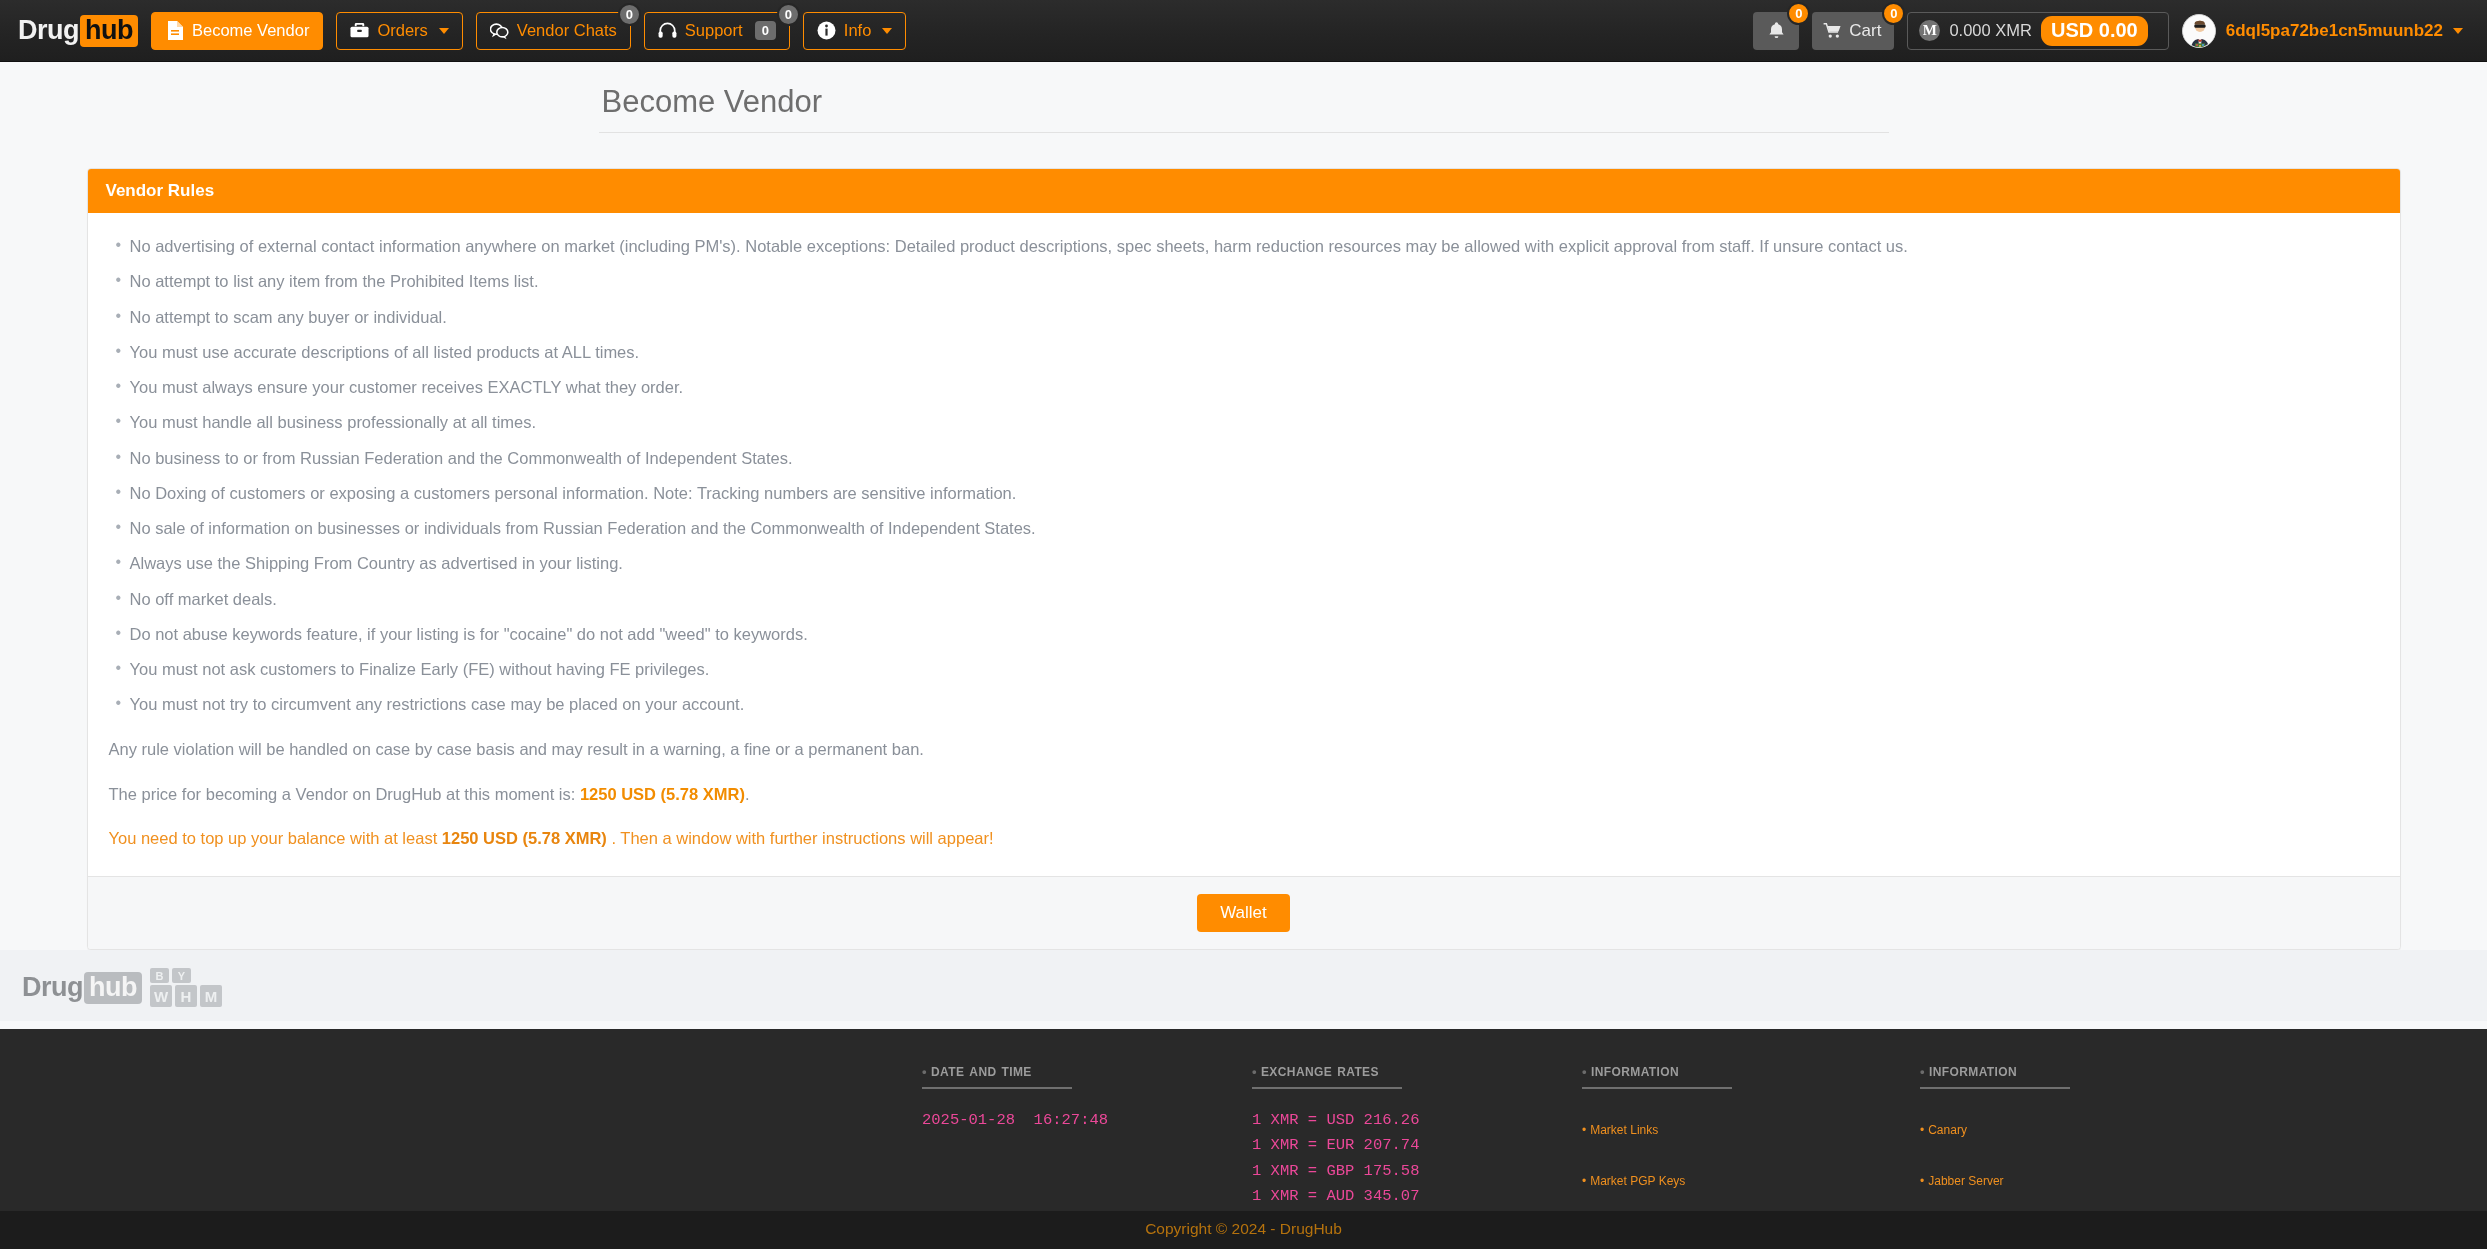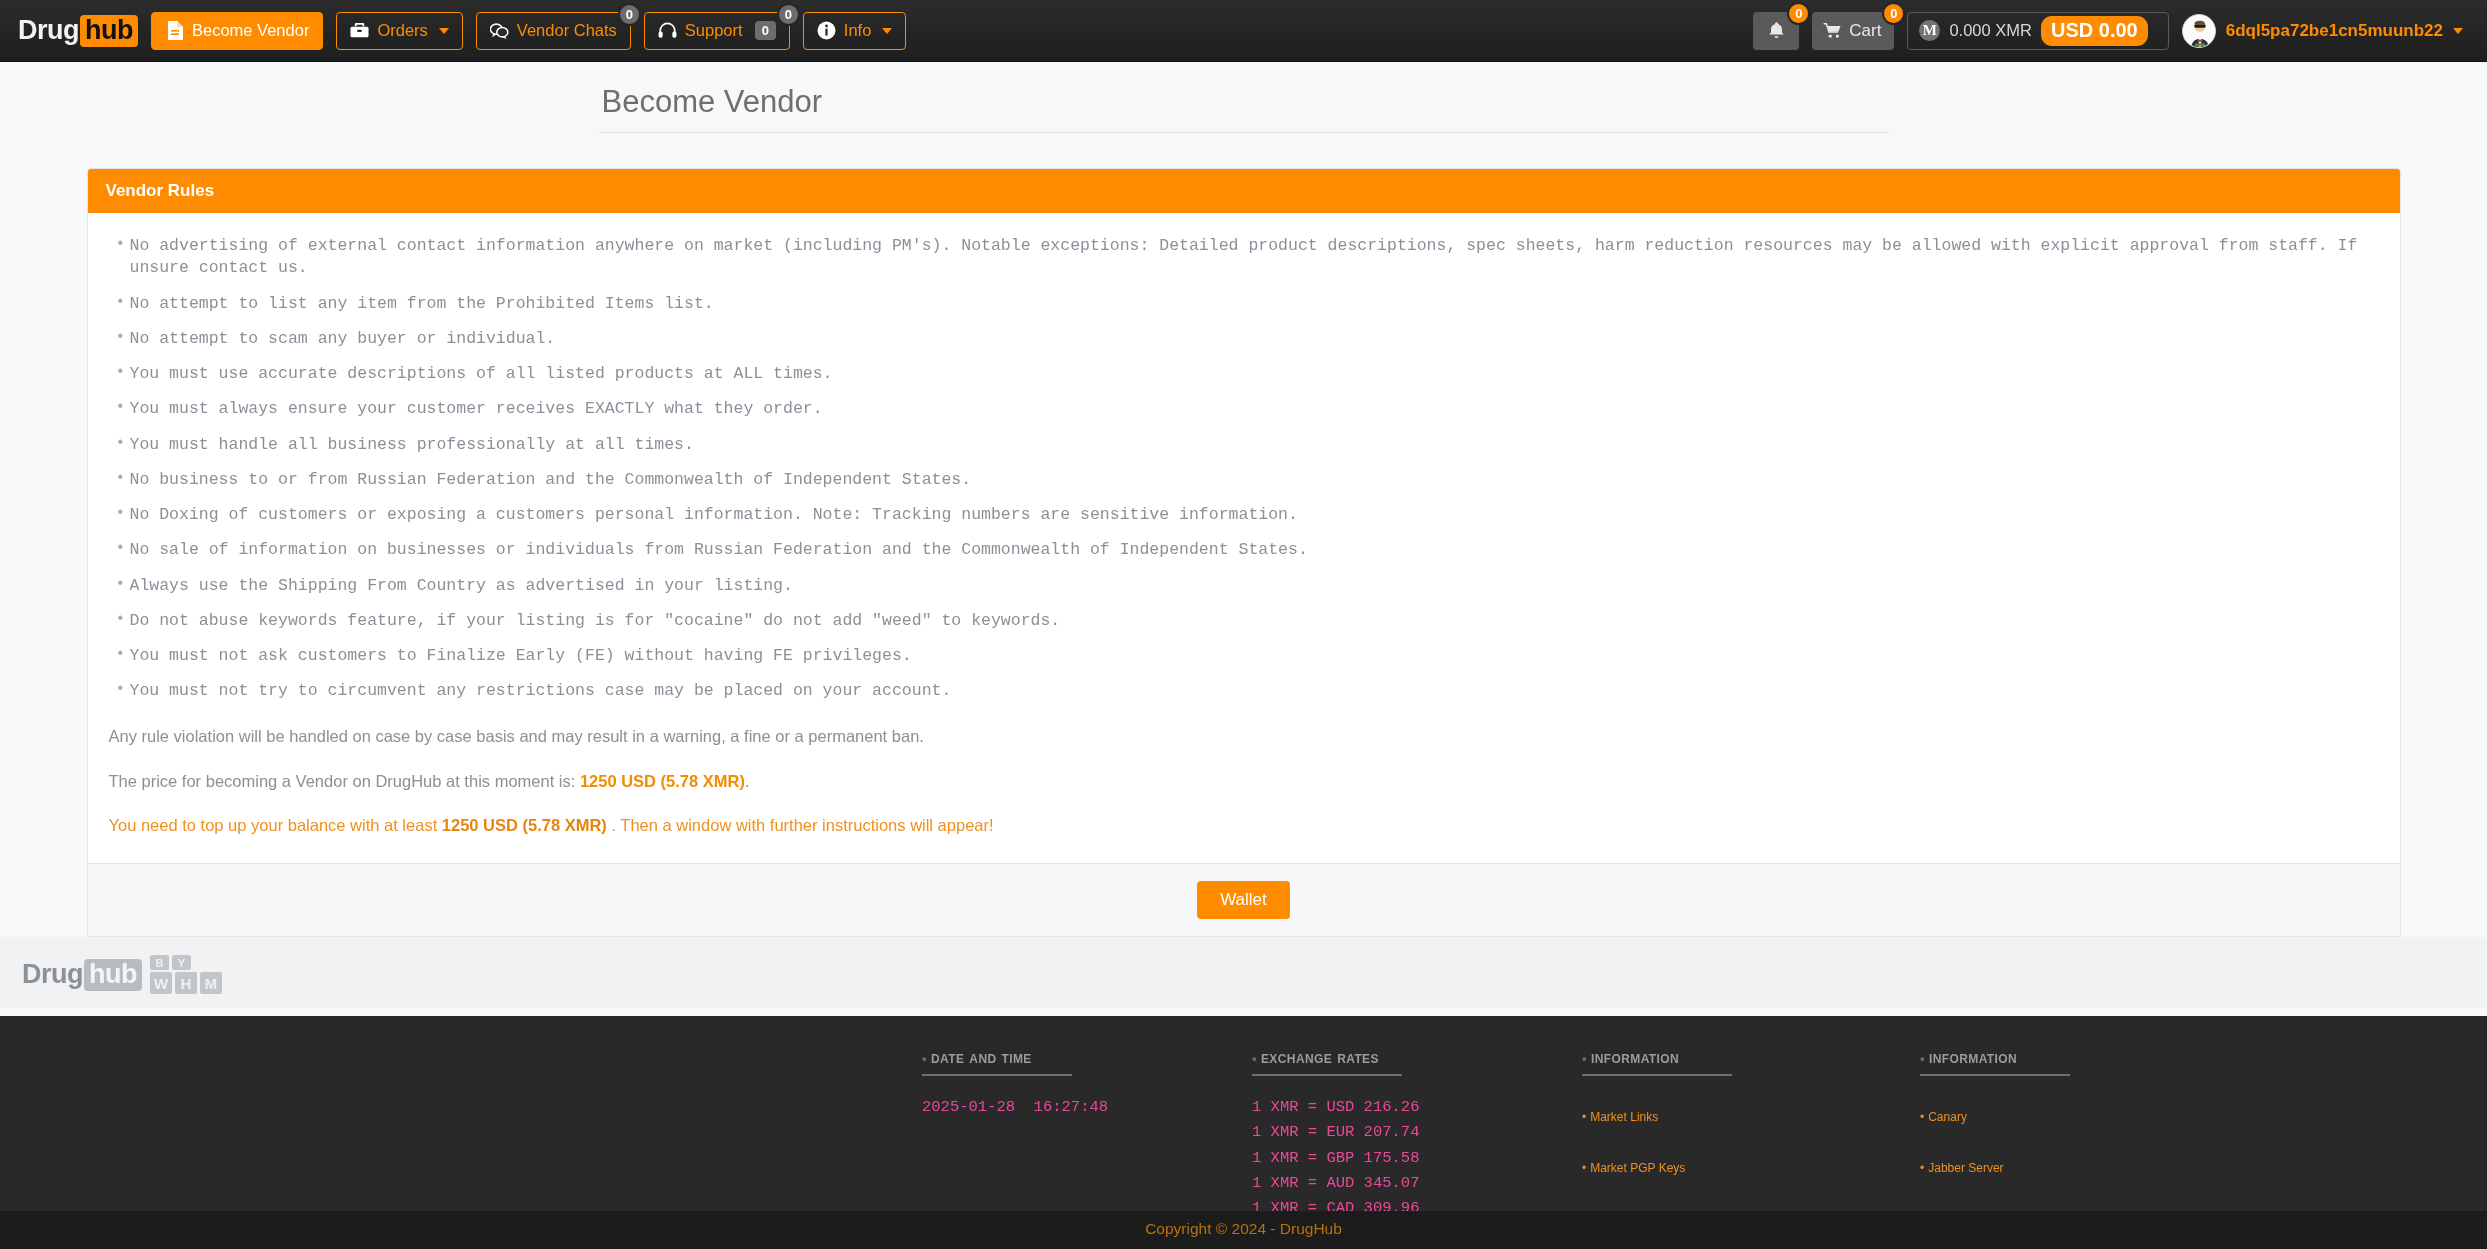--- a/index.html
+++ b/index.html
@@ -153,21 +153,21 @@
   }
   .panel-head {
     background: #ff8c00;
     color: #fff;
     font-size: 17px;
     font-weight: bold;
     padding: 12px 18px;
     border-radius: 3px 3px 0 0;
   }
   .panel-body { padding: 22px 20px 26px 20px; }
-  ul.rules { list-style: none; margin: 0; padding: 0; font-family: Liberation Mono, monospace; }
+  ul.rules { list-style: none; margin: 0; padding: 0; }
   ul.rules li {
     color: #8a9099;
     font-size: 16.5px;
     line-height: 1.35;
     padding: 0 0 0 22px;
     margin-bottom: 13px;
     position: relative;
   }
   ul.rules li:before {
     content: "\2022";
@@ -418,20 +418,21 @@
         <li>No advertising of external contact information anywhere on market (including PM's). Notable exceptions: Detailed product descriptions, spec sheets, harm reduction resources may be allowed with explicit approval from staff. If unsure contact us.</li>
         <li>No attempt to list any item from the Prohibited Items list.</li>
         <li>No attempt to scam any buyer or individual.</li>
         <li>You must use accurate descriptions of all listed products at ALL times.</li>
         <li>You must always ensure your customer receives EXACTLY what they order.</li>
         <li>You must handle all business professionally at all times.</li>
         <li>No business to or from Russian Federation and the Commonwealth of Independent States.</li>
         <li>No Doxing of customers or exposing a customers personal information. Note: Tracking numbers are sensitive information.</li>
         <li>No sale of information on businesses or individuals from Russian Federation and the Commonwealth of Independent States.</li>
         <li>Always use the Shipping From Country as advertised in your listing.</li>
+        <li>No off market deals.</li>
         <li>Do not abuse keywords feature, if your listing is for "cocaine" do not add "weed" to keywords.</li>
         <li>You must not ask customers to Finalize Early (FE) without having FE privileges.</li>
         <li>You must not try to circumvent any restrictions case may be placed on your account.</li>
       </ul>
 
       <p class="para">Any rule violation will be handled on case by case basis and may result in a warning, a fine or a permanent ban.</p>
 
       <p class="para">
         <span>The price for becoming a Vendor on DrugHub at this moment is: </span><b>1250 USD (5.78 XMR)</b><span>.</span>
       </p>

